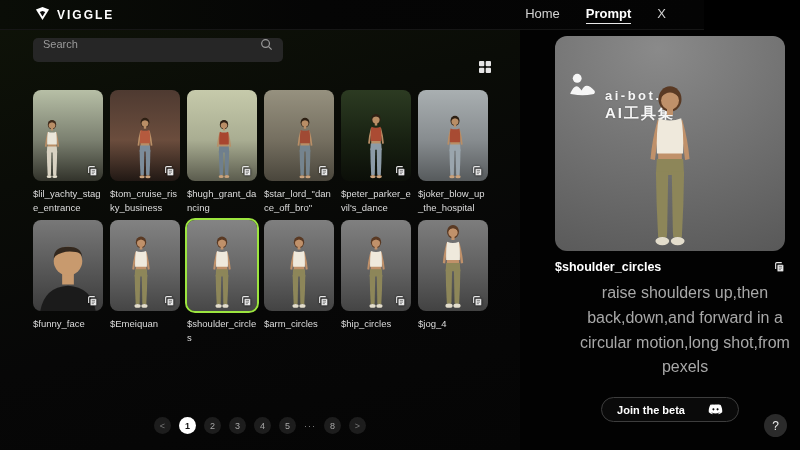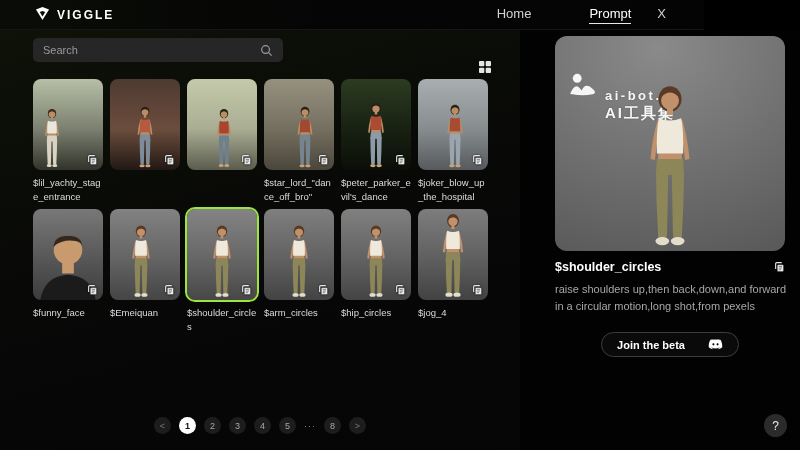--- a/index.html
+++ b/index.html
@@ -12,40 +12,40 @@
 
   
   header {
     height:30px; flex:0 0 30px; display:flex; align-items:center; justify-content:space-between;
     padding:0 38px 0 35px; background:linear-gradient(90deg,#0a0d07,#050505 45%,#040404);
     border-bottom:1px solid #161616;
   }
   .brand { display:flex; align-items:center; gap:7px; color:#fff; font-size:12px; font-weight:bold; letter-spacing:2px; cursor:pointer; }
   nav { display:flex; align-items:center; gap:26px; }
   .nav-item { color:#d2d2d2; font-size:13px; text-decoration:none; cursor:pointer; padding-bottom:2px; }
-  .nav-item.active { color:#fff; font-weight:normal; border-bottom:1.5px solid #e8e8e8;margin-left:32px; }
+  .nav-item.active { color:#fff; font-weight:bold; border-bottom:1.5px solid #e8e8e8; }
 
   
   .content { flex:1; display:flex; }
   .left {
     position:relative; width:520px; flex:0 0 520px; padding:8px 26px 0 33px;
     background:linear-gradient(165deg,#0e1208 0%,#0a0c07 28%,#070707 62%,#050505 100%);
   }
   .right { position:relative; width:280px; flex:0 0 280px; background:#020202; padding:0 15px 0 35px; }
 
   
   .search-box {
     width:250px; height:24px; background:#262626; border-radius:5px;
-    display:flex; align-items:center; justify-content:space-between; padding:8px 10px; cursor:text;
+    display:flex; justify-content:space-between; padding:0 10px; cursor:text;
   }
   .search-ph { color:#9a9a9a; font-size:11px; }
   .grid-view-btn { position:absolute; top:30px; right:28px; background:none; border:none; padding:0; cursor:pointer; line-height:0; opacity:.95; }
 
   
-  .grid { margin-top:17px; display:grid; grid-template-columns:repeat(6,70px); column-gap:7px; row-gap:3px; }
+  .grid { margin-top:28px; display:grid; grid-template-columns:repeat(6,70px); column-gap:7px; row-gap:3px; }
   .cell { width:70px; }
   .thumb {
     position:relative; width:70px; height:91px; border-radius:8px; overflow:hidden; cursor:pointer;
   }
   .thumb.selected { outline:2px solid #9ce53f; outline-offset:0; }
   .fig { position:absolute; bottom:2px; left:50%; line-height:0; }
   .copy-badge { position:absolute; right:5px; bottom:4px; line-height:0; filter:drop-shadow(0 0 1px rgba(0,0,0,.7)); cursor:pointer; }
   .thumb-label {
     margin-top:6px; min-height:30px; font-size:9.5px; line-height:1.45; color:#dcdcdc; word-break:break-all;
   }
@@ -72,21 +72,21 @@
   }
   .watermark { position:absolute; top:13px; left:13px; display:flex; align-items:center; gap:8px; color:rgba(255,255,255,.94); text-shadow:0 0 2px rgba(0,0,0,.25); }
   .wm-text { display:flex; flex-direction:column; line-height:1.15; }
   .wm-line1 { font-size:13px; font-weight:bold; letter-spacing:2.5px;margin-top:40px; }
   .wm-line2 { font-size:15px; font-weight:bold; letter-spacing:2px; }
   .preview-fig { position:absolute; bottom:4px; left:50%; transform:translateX(-50%); line-height:0; }
 
   .title-row { margin-top:9px; width:230px; display:flex; justify-content:space-between; align-items:center; }
   .panel-title { color:#fff; font-size:12.5px; font-weight:bold; }
   .copy-btn { line-height:0; cursor:pointer; }
-  .desc { margin:7px 0 0; width:232px; font-size:11px; line-height:1.55; color:#a8a8a8; }
+  .desc { margin:7px 14px 0; width:232px; font-size:16px; line-height:1.55; color:#a8a8a8;text-align:center; }
   .join-row { width:230px; display:flex; justify-content:center; margin-top:17px; }
   .join-btn {
     display:flex; align-items:center; gap:23px; height:25px; padding:0 15px; border-radius:13px;
     background:#0a0a0a; border:1px solid #3d3d3d; color:#fff; font-size:11px; font-weight:bold; cursor:pointer; font-family:inherit;
   }
   .help-btn {
     position:absolute; right:13px; bottom:13px; width:23px; height:23px; border-radius:50%;
     background:#2b2b2b; border:none; color:#ececec; font-size:12px; cursor:pointer; font-family:inherit;
     display:flex; align-items:center; justify-content:center;
   }
@@ -169,20 +169,21 @@
     <path d="M31.1 58 L38.8 58 Q38.6 78 37.4 99 L32.1 99 L31.8 96 Z" fill="#7c8c9a"></path>
     <ellipse cx="25.2" cy="101.3" rx="4.3" ry="2.6" fill="#caa27c"></ellipse>
     <ellipse cx="34.8" cy="101.3" rx="4.3" ry="2.6" fill="#caa27c"></ellipse>
   </svg></div>
               <span class="copy-badge"><svg viewBox="0 0 14 14" width="12" height="12">
     <path d="M10.2 1.9 H4.4 A1.3 1.3 0 0 0 3.1 3.2 V9.2" fill="none" stroke="#e8e8e8" stroke-width="1.3"></path>
     <rect x="5" y="4.4" width="7.2" height="7.8" rx="1.1" fill="rgba(250,250,250,.95)" stroke="#444" stroke-width="0.6"></rect>
     <path d="M6.7 6.5 h3.8 M6.7 8.3 h3.8 M6.7 10.1 h2.5" stroke="#555" stroke-width="0.8"></path>
   </svg></span>
             </div>
+            <div class="thumb-label">$tom_cruise_risky_business</div>
           </div>
           <div class="cell">
             <div class="thumb" style="background: linear-gradient(rgb(198, 202, 171) 0%, rgb(169, 173, 146) 55%, rgb(91, 92, 78) 100%);">
               <div class="fig" style="transform: translateX(calc(-50% + 2px));"><svg viewBox="0 0 60 105" width="35" height="62">
     <ellipse cx="30" cy="12.5" rx="7.2" ry="8" fill="#2e2014"></ellipse>
     <circle cx="30" cy="13.5" r="5.6" fill="#b98e66"></circle>
     <path d="M23.6 12 Q24 5.5 30 5.5 Q36 5.5 36.4 12 Q33 8.5 30 8.5 Q27 8.5 23.6 12 Z" fill="#2e2014"></path>
     <rect x="28.1" y="18" width="3.8" height="4.5" fill="#b98e66"></rect>
     <path d="M22.3 25.5 Q18.8 38 17.8 50 L20.6 50.6 Q22 38 23.8 26.5 Z" fill="#b98e66"></path>
     <path d="M37.7 25.5 Q41.2 38 42.2 50 L39.4 50.6 Q38 38 36.2 26.5 Z" fill="#b98e66"></path>
@@ -193,20 +194,21 @@
     <path d="M31.1 58 L38.8 58 Q38.6 78 37.4 99 L32.1 99 L31.8 96 Z" fill="#6f7f8d"></path>
     <ellipse cx="25.2" cy="101.3" rx="4.3" ry="2.6" fill="#caa27c"></ellipse>
     <ellipse cx="34.8" cy="101.3" rx="4.3" ry="2.6" fill="#caa27c"></ellipse>
   </svg></div>
               <span class="copy-badge"><svg viewBox="0 0 14 14" width="12" height="12">
     <path d="M10.2 1.9 H4.4 A1.3 1.3 0 0 0 3.1 3.2 V9.2" fill="none" stroke="#e8e8e8" stroke-width="1.3"></path>
     <rect x="5" y="4.4" width="7.2" height="7.8" rx="1.1" fill="rgba(250,250,250,.95)" stroke="#444" stroke-width="0.6"></rect>
     <path d="M6.7 6.5 h3.8 M6.7 8.3 h3.8 M6.7 10.1 h2.5" stroke="#555" stroke-width="0.8"></path>
   </svg></span>
             </div>
+            <div class="thumb-label">$hugh_grant_dancing</div>
           </div>
           <div class="cell">
             <div class="thumb" style="background: linear-gradient(rgb(150, 145, 127) 0%, rgb(117, 111, 96) 55%, rgb(74, 70, 60) 100%);">
               <div class="fig" style="transform: translateX(calc(-50% + 6px));"><svg viewBox="0 0 60 105" width="37" height="64">
     <ellipse cx="30" cy="12.5" rx="7.2" ry="8" fill="#2e2014"></ellipse>
     <circle cx="30" cy="13.5" r="5.6" fill="#b98e66"></circle>
     <path d="M23.6 12 Q24 5.5 30 5.5 Q36 5.5 36.4 12 Q33 8.5 30 8.5 Q27 8.5 23.6 12 Z" fill="#2e2014"></path>
     <rect x="28.1" y="18" width="3.8" height="4.5" fill="#b98e66"></rect>
     <path d="M22.3 25.5 Q18.8 38 17.8 50 L20.6 50.6 Q22 38 23.8 26.5 Z" fill="#b98e66"></path>
     <path d="M37.7 25.5 Q41.2 38 42.2 50 L39.4 50.6 Q38 38 36.2 26.5 Z" fill="#b98e66"></path>

